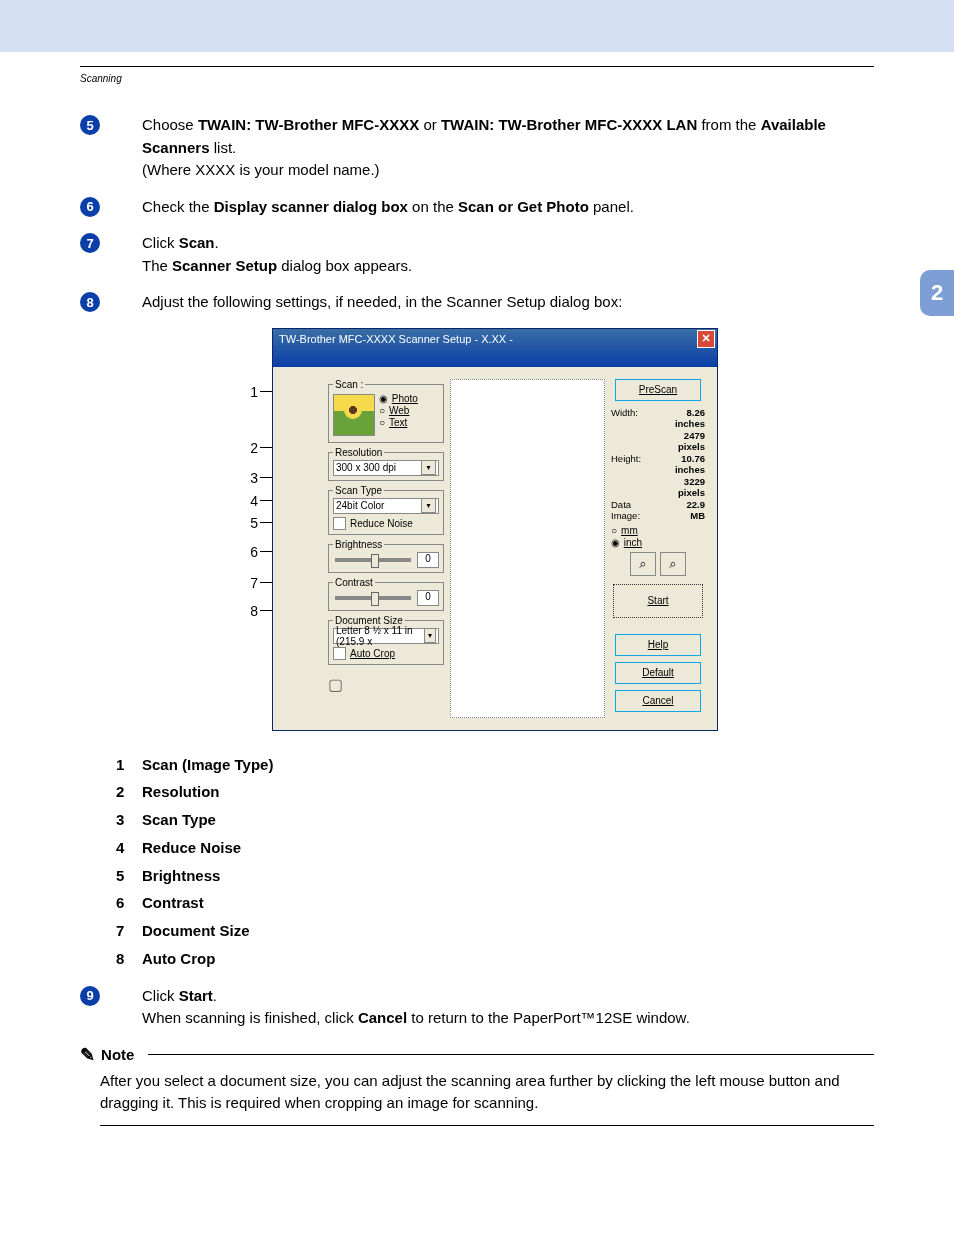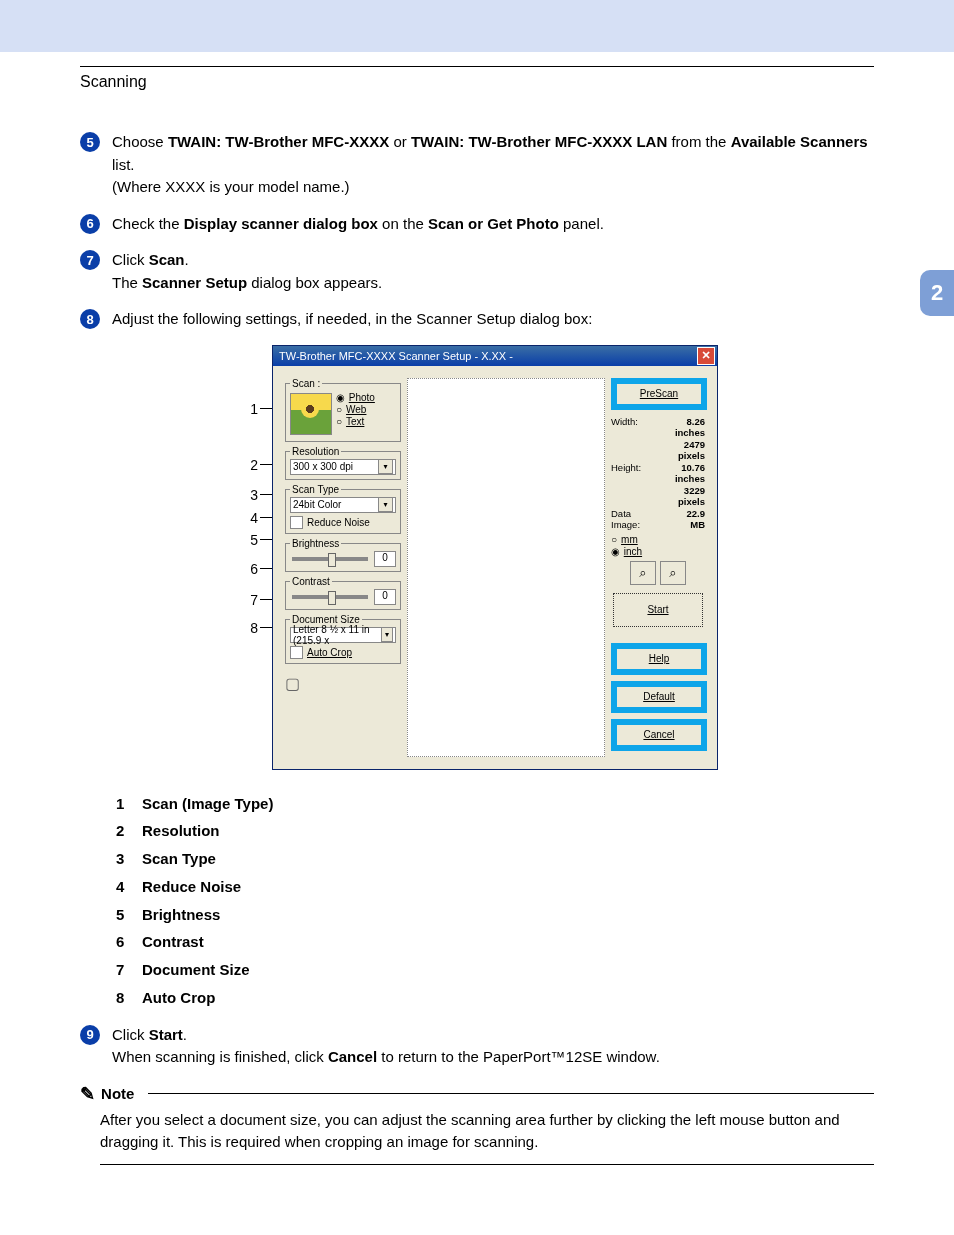--- a/index.html
+++ b/index.html
@@ -19,22 +19,23 @@
     border-top: 1px solid #000;
     margin: 14px 0 0 0;
   }
   .page {
     width: 954px;
     padding: 0 80px 40px 80px;
     box-sizing: border-box;
     position: relative;
   }
   .header-label {
-    font-size: 16px;
-    margin: 6px 0 40px 0;
+    font-size: 10px;
+    margin: 6px 0 30px 0;
+    font-style: italic;
   }
   .step {
     display: flex;
     margin: 10px 0 14px 0;
   }
   .step-num {
     width: 20px;
     height: 20px;
     border-radius: 50%;
     background: #0a3ea8;
@@ -44,20 +45,21 @@
     display: inline-flex;
     align-items: center;
     justify-content: center;
     flex: 0 0 20px;
     margin-right: 12px;
     margin-top: 1px;
   }
   .step-body {
     flex: 1;
     line-height: 1.5;
+    margin-left: 30px;
   }
   .chapter-tab {
     position: absolute;
     right: 0;
     top: 204px;
     width: 34px;
     height: 46px;
     background: #7e9fd6;
     color: #fff;
     font-size: 22px;
@@ -97,41 +99,42 @@
     font-family: Tahoma, Arial, sans-serif;
     font-size: 10px;
     color: #000;
   }
   .titlebar {
     background: linear-gradient(#3a6ea5, #0a3ea8);
     color: #fff;
     height: 20px;
     display: flex;
     align-items: center;
-    padding: 0 2px 0 6px;
+    padding: 0 2px 18px 6px;
     font-size: 11px;
     font-weight: normal;
     justify-content: space-between;
   }
   .closebtn {
     width: 16px;
     height: 16px;
     background: #d84a38;
     color: #fff;
     font-size: 11px;
     display: inline-flex;
     align-items: center;
     justify-content: center;
     border: 1px solid #fff;
     font-weight: bold;
   }
   .dialog-body {
     display: flex;
     padding: 12px;
     gap: 6px;
+    margin-left: 43px;
   }
   .col-left {
     width: 116px;
   }
   .col-mid {
     flex: 1;
     border: 1px dotted #888;
     min-height: 290px;
     background: #fff;
   }
@@ -200,21 +203,21 @@
   .slider::before {
     content:""; position:absolute; left:48%; top:-4px; width:6px; height:12px; background:#ece9d8; border:1px solid #666;
   }
   .valbox {
     width:20px; height:14px; border:1px solid #888; background:#fff; font-size:10px; text-align:center;
   }
   .btn {
     width: 84px;
     height: 20px;
     background: #ece9d8;
-    border: 6px solid #0ea5e9;
+    border: 1px solid #0ea5e9;
     font-size: 10px;
     display: flex;
     align-items: center;
     justify-content: center;
     margin: 0 auto 6px auto;
   }
   .btn.dotted { border:1px dotted #333; padding:4px; width:80px; height:24px;}
   .info-line {
     display:flex;
     font-size:9.5px;

